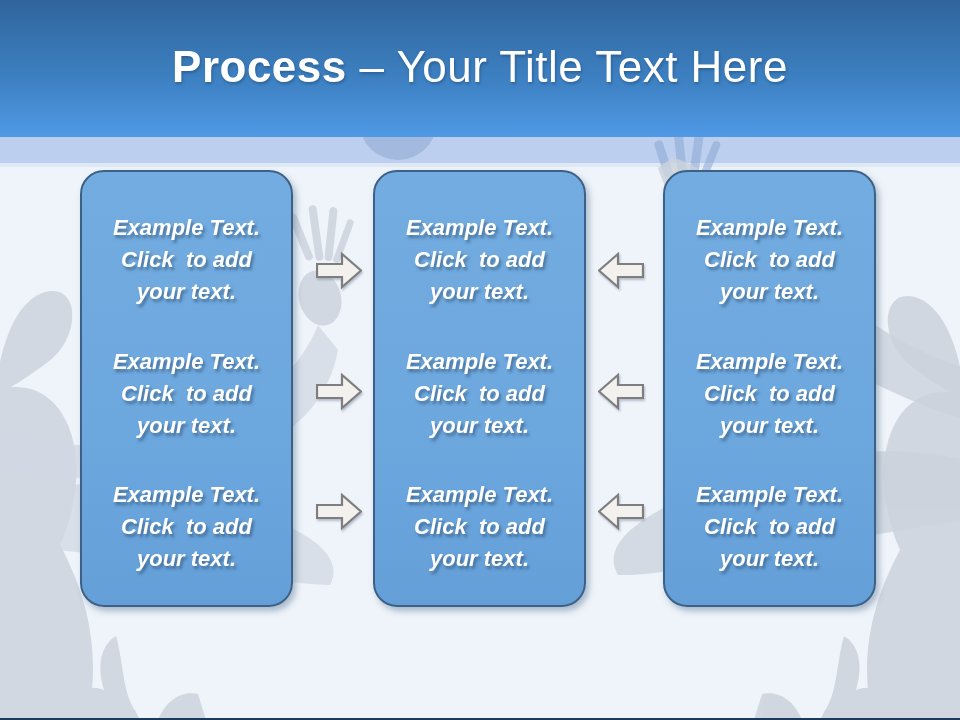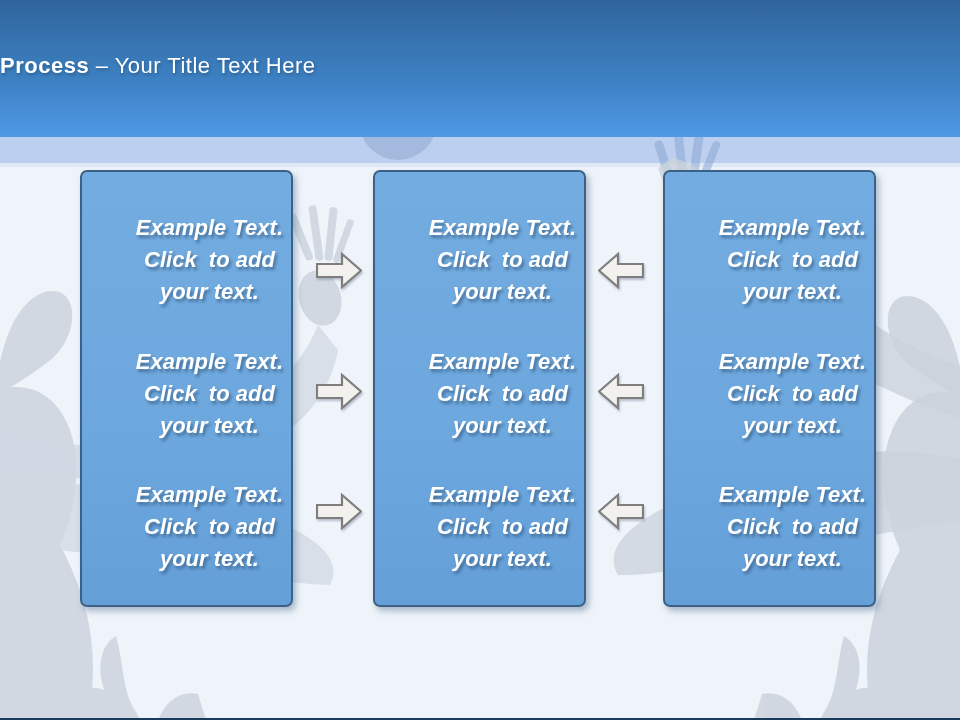--- a/index.html
+++ b/index.html
@@ -7,41 +7,40 @@
     position:relative; width:960px; height:720px; overflow:hidden;
     background:var(--background,#eff4fa);
     font-family:"Liberation Sans",sans-serif;
   }
   
   .header{
     position:absolute; left:0; top:0; width:960px; height:137px; z-index:3;
     background:linear-gradient(180deg,var(--header-top,#30659c) 0%,#3c7fc0 55%,var(--header-bottom,#4f99e5) 100%);
   }
   .title{
-    position:absolute; left:0; top:53px; width:100%; text-align:left;
-    color:var(--title-text,#fff); font-size:22px; letter-spacing:.5px;
+    position:absolute; left:0; top:42px; width:100%; text-align:center;
+    color:var(--title-text,#fff); font-size:44px; letter-spacing:.5px;
     text-shadow:1px 2px 3px rgba(23,55,88,.4); white-space:pre-wrap;
   }
   .title .bold{font-weight:bold;}
   
   .band{position:absolute; left:0; top:137px; width:960px; height:26px; background:var(--band,#bccfee); z-index:0;}
   .band-edge{position:absolute; left:0; top:163px; width:960px; height:4px; background:#dfe8f5; z-index:0;}
   
   .bg-art{position:absolute; left:0; top:0; z-index:1; pointer-events:none;}
   
   .panel{
     position:absolute; top:170px; width:213px; height:437px; z-index:3;
     box-sizing:border-box;
     background:linear-gradient(180deg,#73ace0 0%, var(--panel-fill,#6ca7de) 60%, #649fd8 100%);
     border:2.5px solid var(--panel-border,#3d6186);
-    border-radius:7px;
+    border-radius:24px;
     box-shadow:3px 4px 6px rgba(96,124,154,.5);
     display:flex; flex-direction:column; justify-content:space-between;
     padding:40px 8px 30px 8px;
-    align-items:flex-end;
   }
   .panel.left{left:80px;} .panel.center{left:373px;} .panel.right{left:663px;}
   .text-block{
     color:var(--panel-text,#fff); font-size:22px; line-height:32px;
     font-style:italic; font-weight:600; text-align:center;
     text-shadow:2px 3px 3px rgba(40,70,100,.55);
   }
   .line{display:block; white-space:pre-wrap;}
   
   .arrow{position:absolute; width:46px; height:37px; z-index:4;

